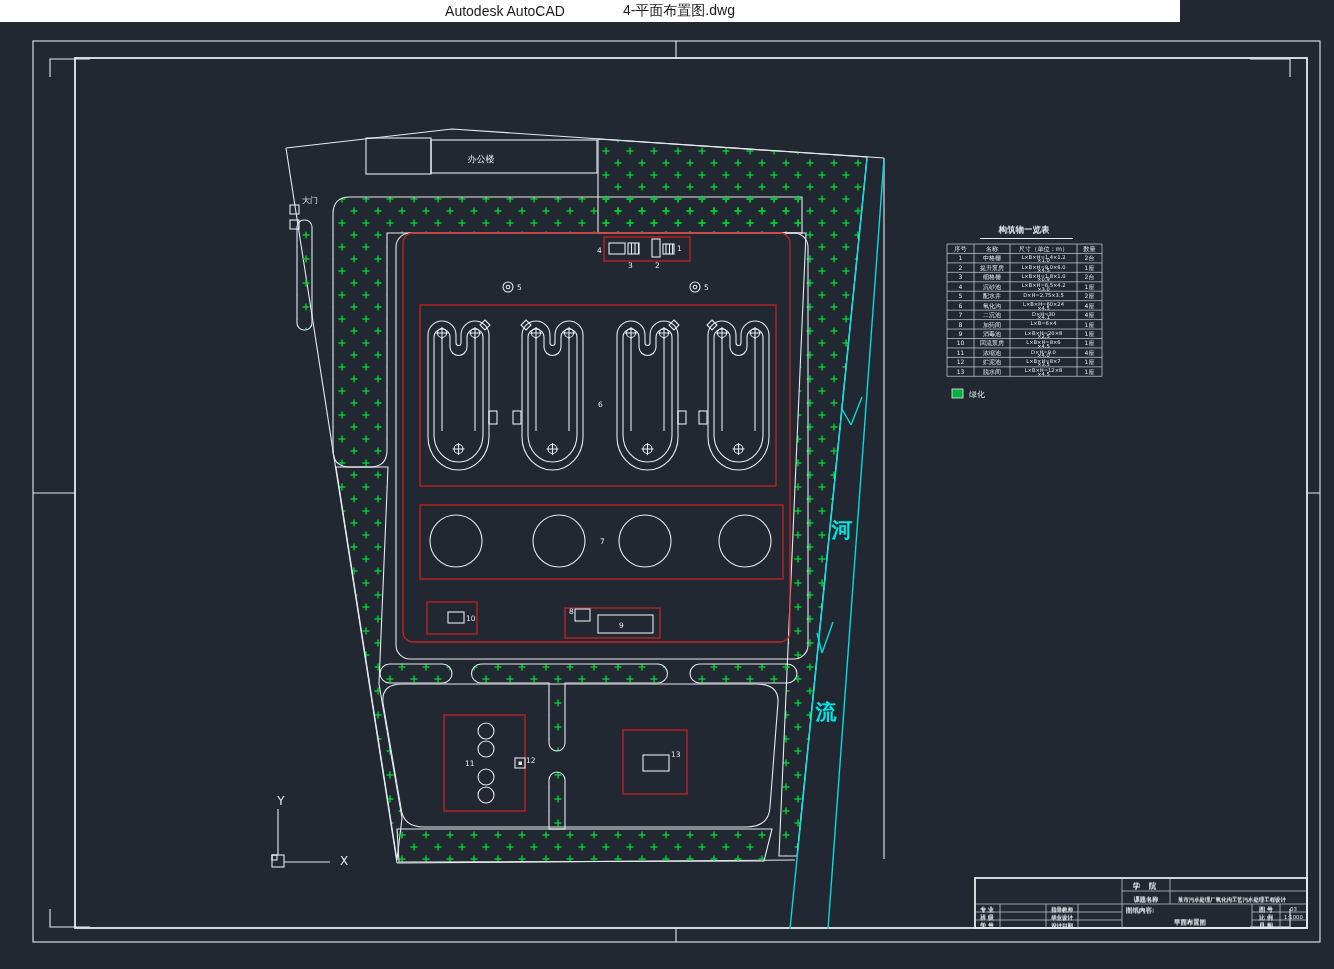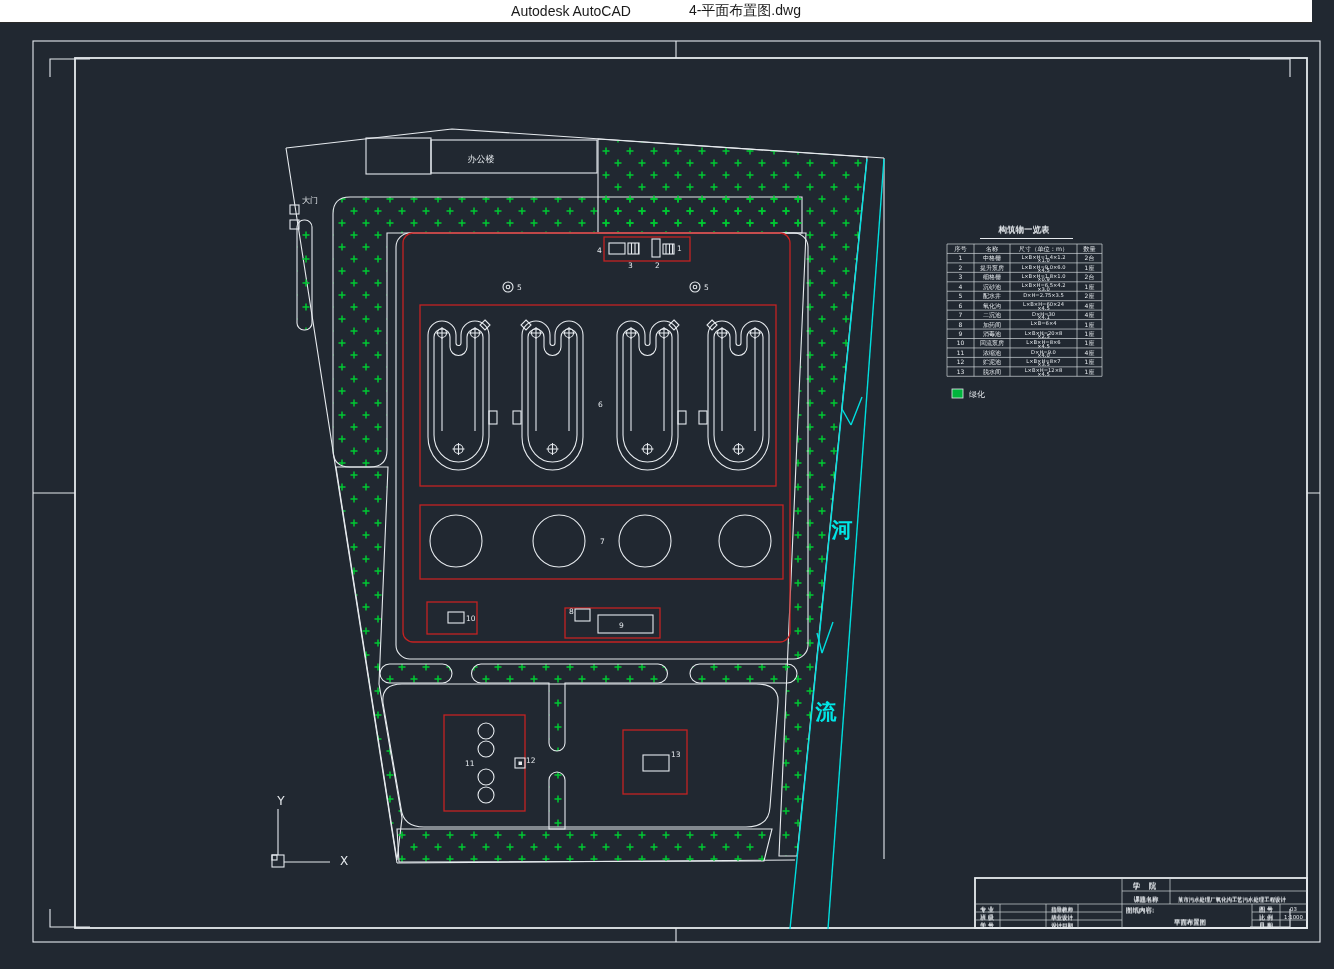--- a/index.html
+++ b/index.html
@@ -1,16 +1,16 @@
 <!DOCTYPE html>
 <html><head>
 <meta charset="utf-8">
 <style>
   html,body{margin:0;padding:0;background:#212831;width:1334px;height:969px;overflow:hidden;}
-  .titlebar{width:1312px;height:22px;background:#ffffff;border-bottom:1px solid #2a2a2a;
+  .titlebar{width:1180px;height:22px;background:#ffffff;border-bottom:1px solid #2a2a2a;
     display:flex;align-items:center;justify-content:center;gap:58px;
     font-family:"Liberation Sans",sans-serif;font-size:14px;color:#1a1a1a;transform:translateX(0);}
   .canvas-wrap{position:relative;width:1334px;height:680px;}
   svg{display:block;}
   .w{stroke:#e6eaee;fill:none;stroke-width:1.1;}
   .w2{stroke:#e6eaee;fill:none;stroke-width:1.8;}
   .r{stroke:#c42222;fill:none;stroke-width:1.3;}
   .c{stroke:#00dede;fill:none;stroke-width:1.4;}
   .t{fill:#e6eaee;font-family:"DejaVu Sans",sans-serif;}
   .tc{fill:#00e6e6;font-family:"DejaVu Sans",sans-serif;font-weight:bold;}

